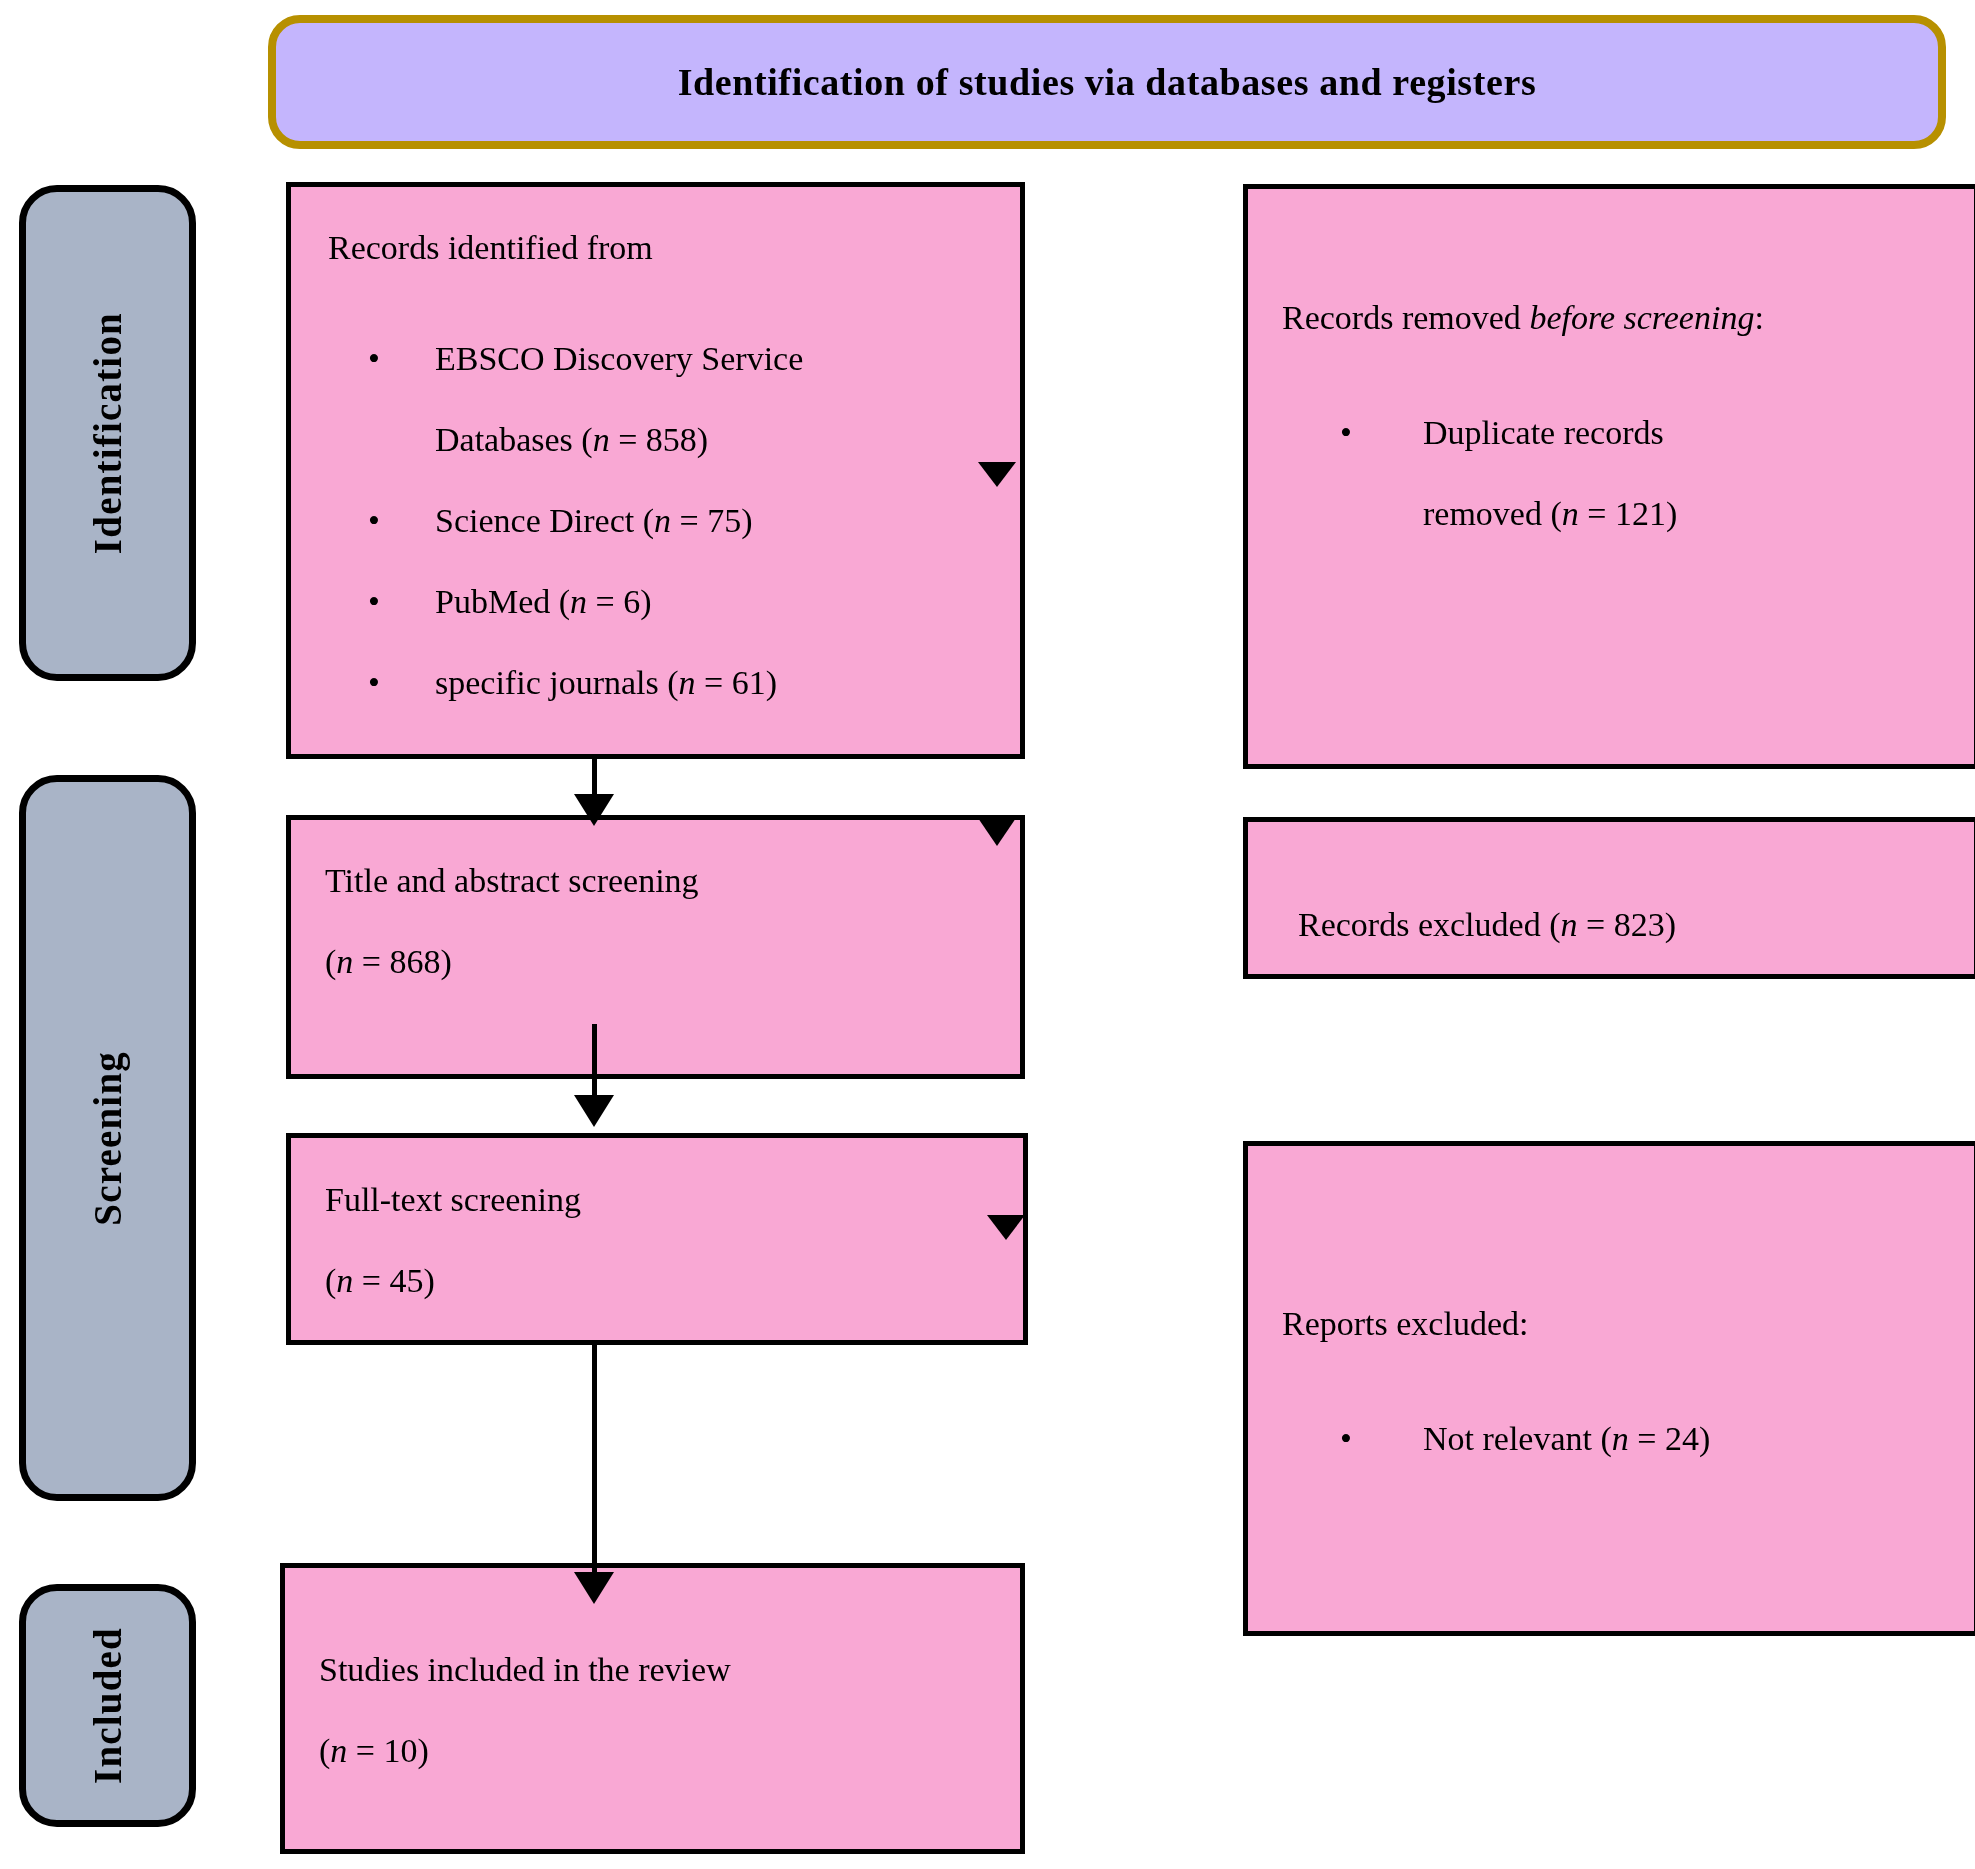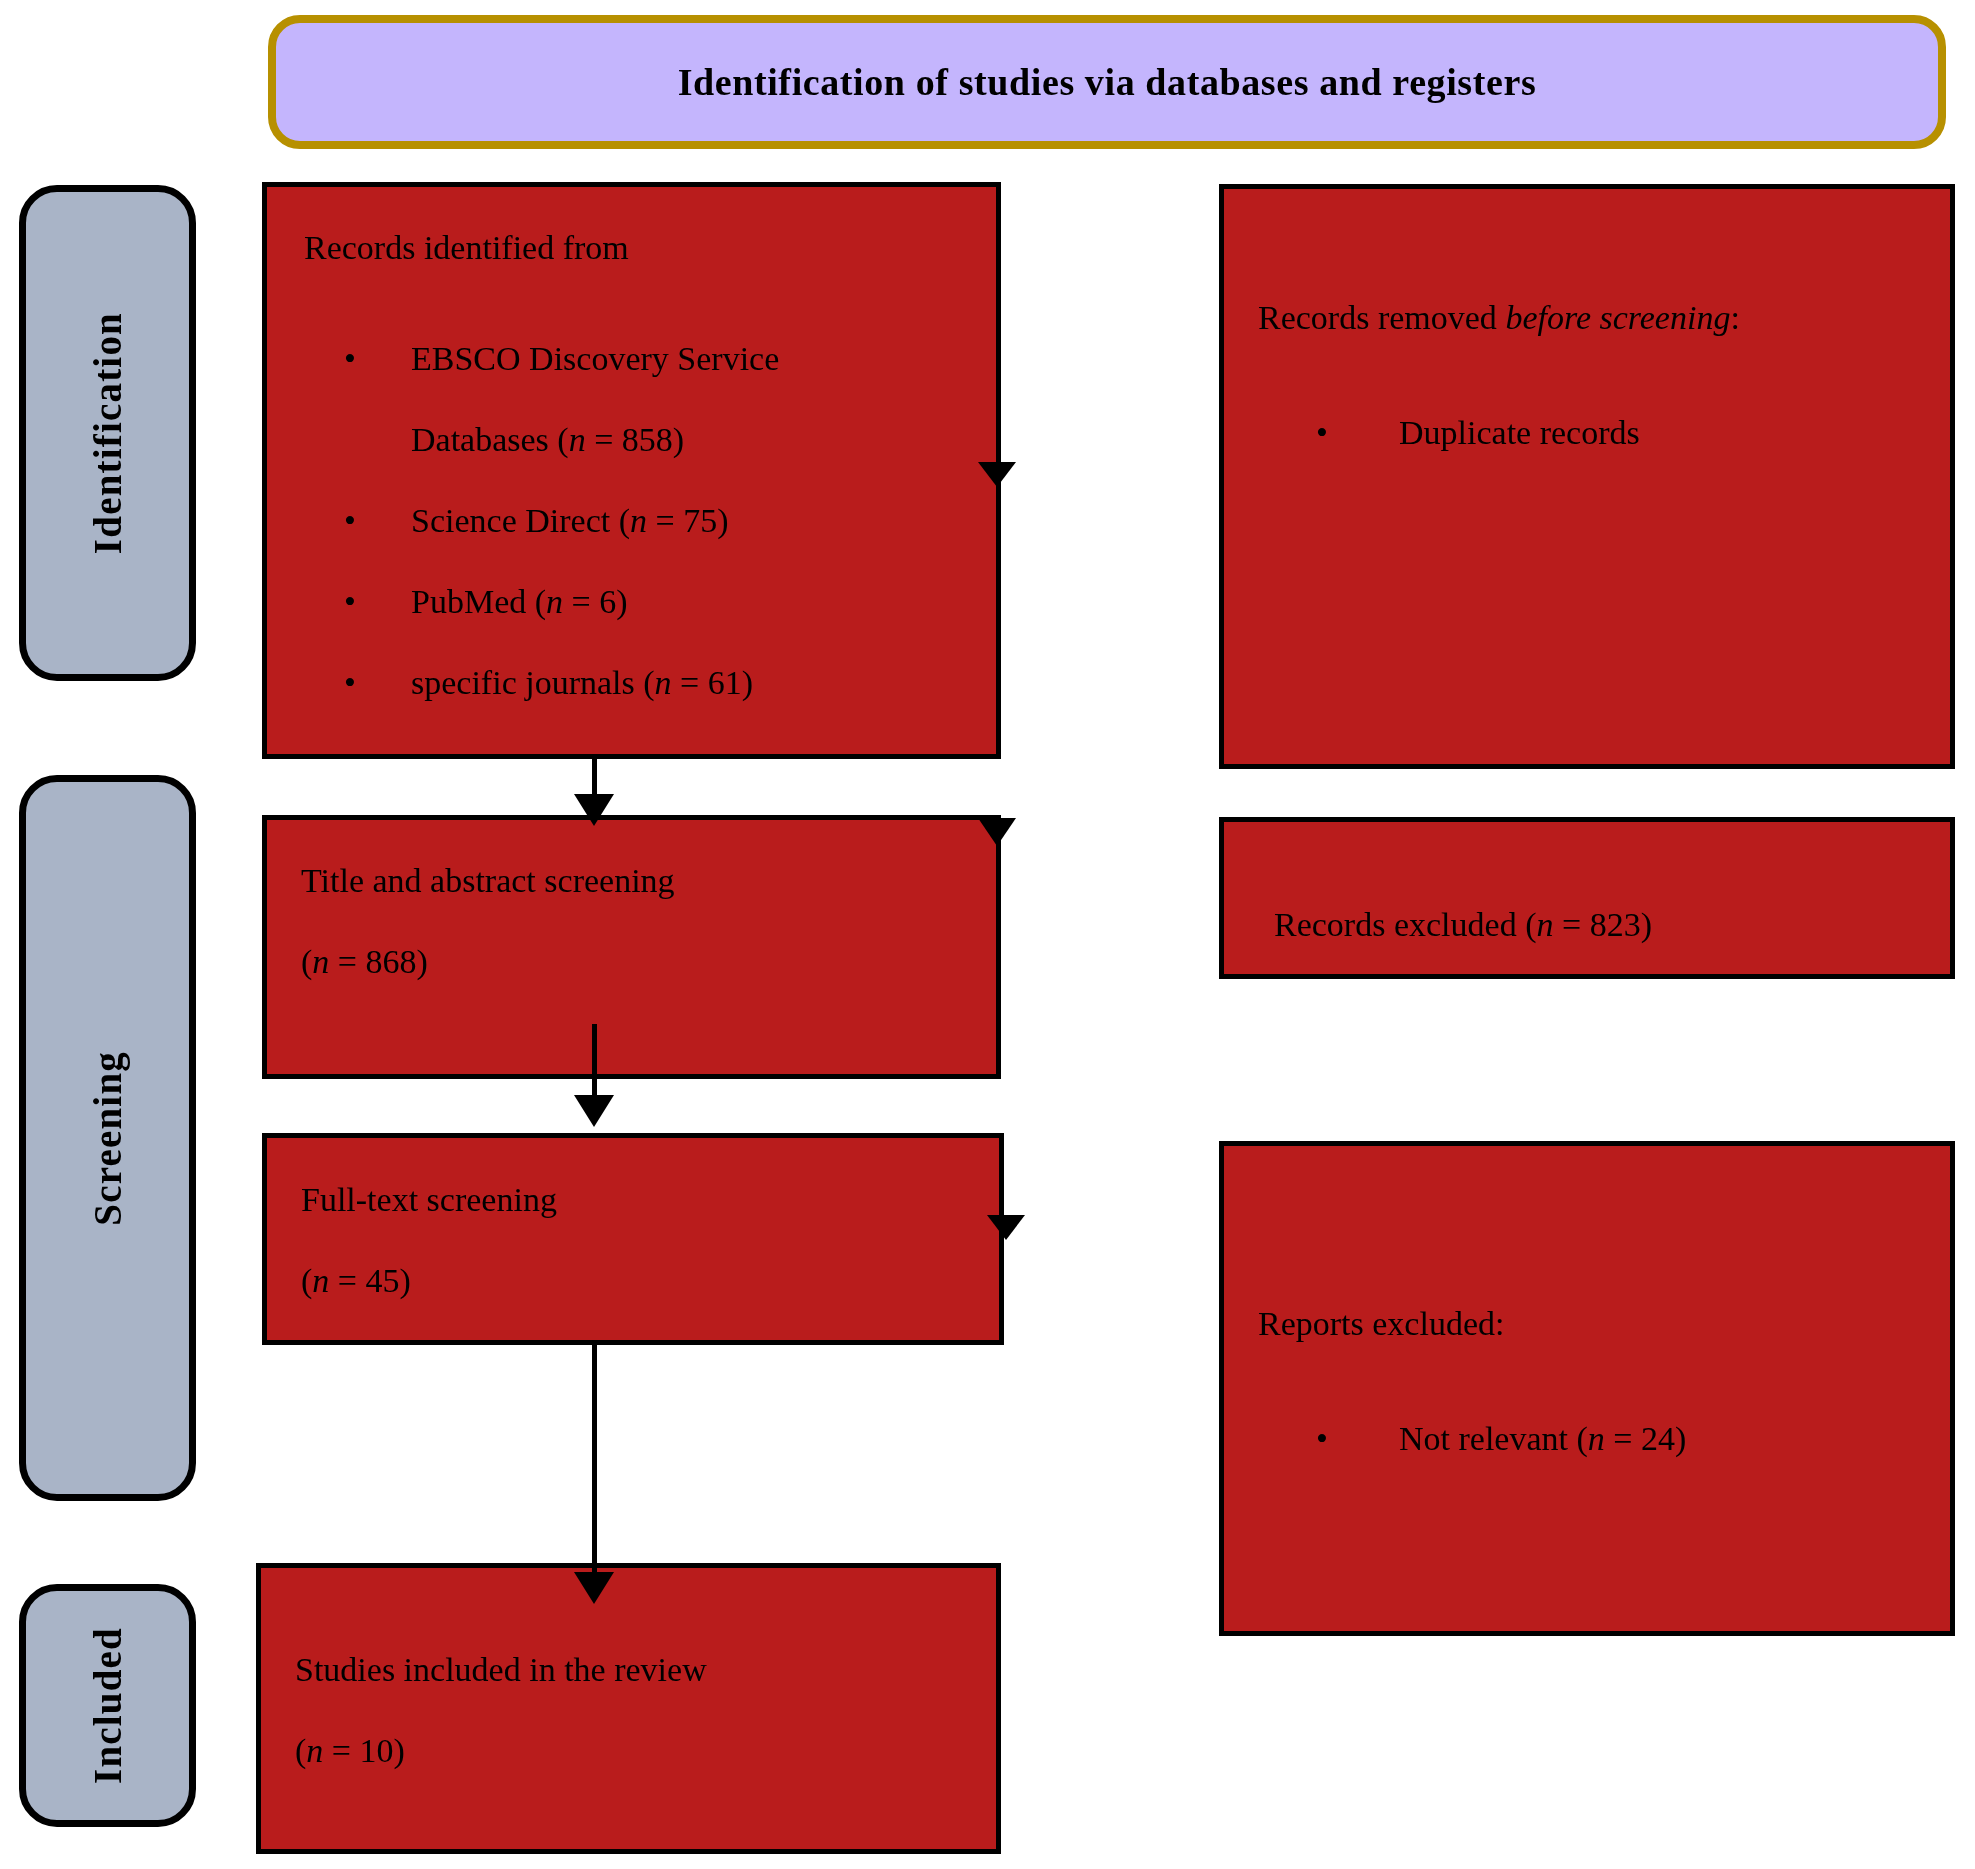--- a/index.html
+++ b/index.html
@@ -25,22 +25,22 @@
   }
   .stage-label span{
     writing-mode:vertical-rl;transform:rotate(180deg);
     font-size:39px;font-weight:bold;letter-spacing:1.2px;white-space:nowrap;
   }
   #stage-identification{top:185px;height:496px;}
   #stage-screening{top:775px;height:726px;}
   #stage-included{top:1584px;height:243px;}
   
   .fbox{
-    position:absolute;background:#b91c1c;border:5.9px solid #000;box-sizing:border-box;
-    font-size:34px;line-height:81px;
+    position:absolute;background:#f9a8d4;border:5.9px solid #000;box-sizing:border-box;
+    font-size:34px;line-height:81px;margin-left:24px;
   }
   #box-records-identified{left:262px;top:182px;width:739px;height:577px;padding-top:20px;}
   #box-title-abstract   {left:262px;top:815px;width:739px;height:264px;padding-top:20px;}
   #box-full-text        {left:262px;top:1133px;width:742px;height:212px;padding-top:21px;}
   #box-included-studies {left:256px;top:1563px;width:745px;height:291px;padding-top:61px;}
   #box-removed-before   {left:1219px;top:184px;width:736px;height:585px;padding-top:88px;}
   #box-records-excluded {left:1219px;top:817px;width:736px;height:162px;padding-top:62px;padding-left:16px;}
   #box-reports-excluded {left:1219px;top:1141px;width:736px;height:495px;padding-top:137px;}
   .t-line{margin-left:34px;white-space:nowrap;}
   #box-records-identified .t-line{margin-left:37px;}
@@ -124,20 +124,21 @@
     <div class="t-line">Studies included in the review</div>
     <div class="t-line"><span>(</span><span class="it">n</span><span> = 10)</span></div>
   </div>
 
   <div class="fbox rbox" id="box-removed-before">
     <div class="t-line"><span>Records removed </span><span class="it">before screening</span><span>:</span></div>
     <div class="blist-r">
       <div class="brow">
         <span class="dot">•</span>
         <div class="bline">Duplicate records</div>
+        <div class="bline"><span>removed (</span><span class="it">n</span><span> = 121)</span></div>
       </div>
     </div>
   </div>
 
   <div class="fbox rbox" id="box-records-excluded">
     <div class="t-line"><span>Records excluded (</span><span class="it">n</span><span> = 823)</span></div>
   </div>
 
   <div class="fbox rbox" id="box-reports-excluded">
     <div class="t-line">Reports excluded:</div>

